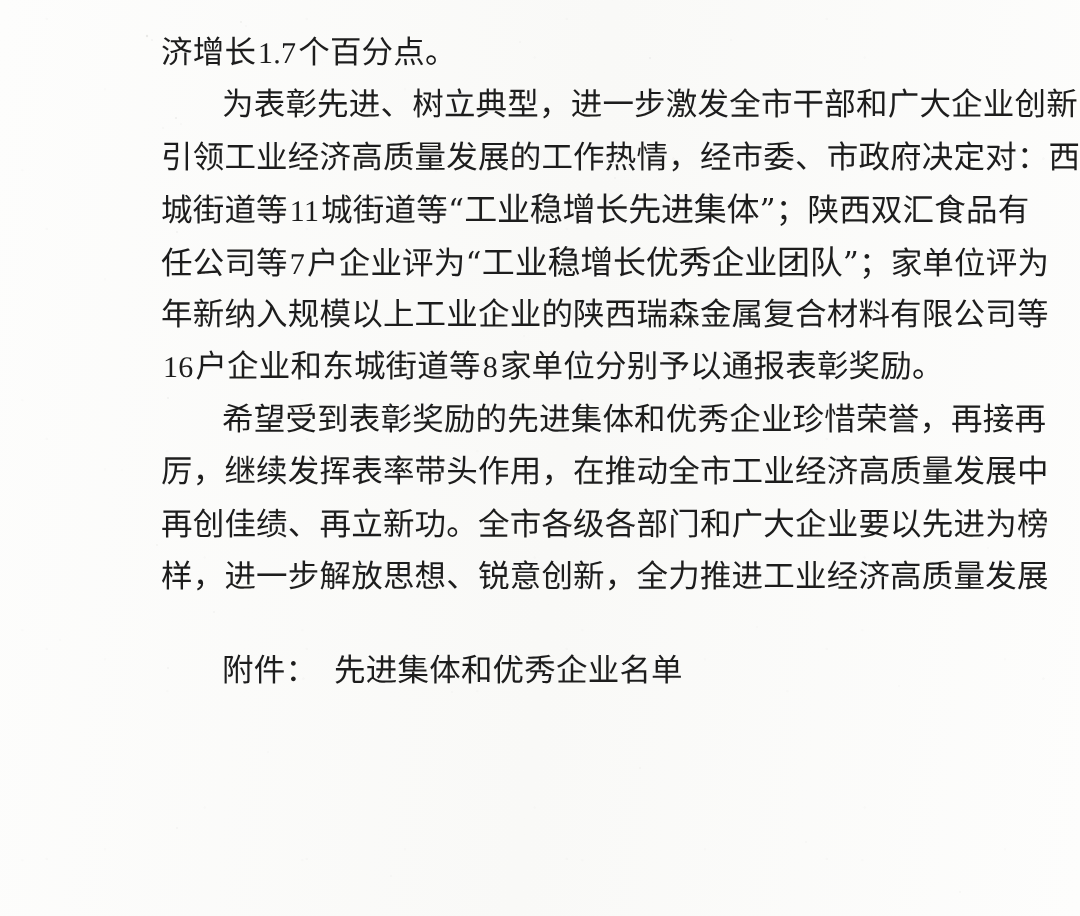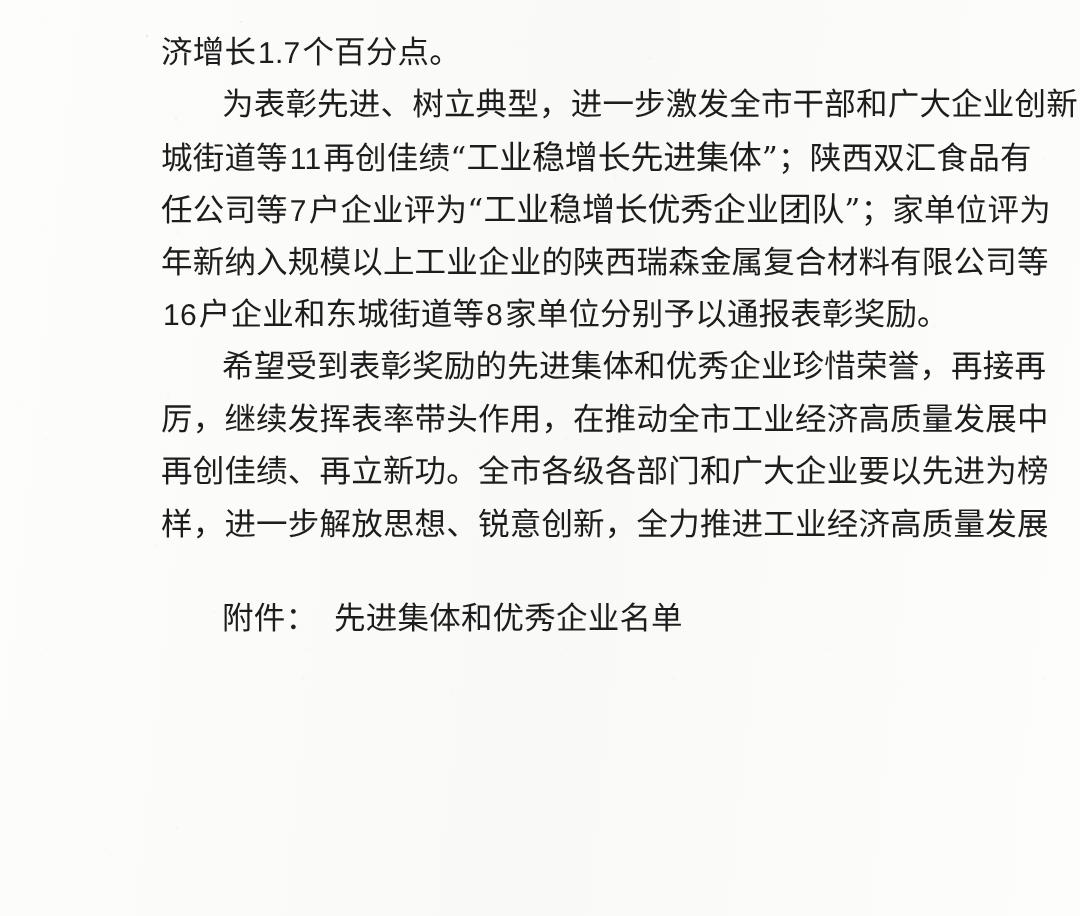--- a/index.html
+++ b/index.html
@@ -54,21 +54,21 @@
     font-size: 31.5px;
     letter-spacing: 0.2px;
     white-space: nowrap;
     color: #1d1d1d;
     text-rendering: geometricPrecision;
   }
 
   .indent { padding-left: 61px; }
 
   .num {
-    font-family: Liberation Sans, sans-serif;
+    font-family: Liberation Serif, serif;
     font-size: 30px;
     padding: 0 2px;
   }
 
   
   b.award {
     font-family: "DejaVu Sans", "Liberation Sans", sans-serif;
     font-weight: 400;
     font-size: 33px;
     letter-spacing: -0.2px;
@@ -132,23 +132,26 @@
   <div id="textblock">
 
     <div class="line">
       <span>济增长</span><span class="num">1.7</span><span>个百分点。</span>
     </div>
 
     <div class="line indent">
       <span>为表彰先进、树立典型，进一步激发全市干部和广大企业创新</span>
     </div>
 
+    <div class="line">
+      <span>引领工业经济高质量发展的工作热情，经市委、市政府决定对：西</span>
+    </div>
 
     <div class="line">
-      <span>城街道等</span><span class="num">11</span><span>再创佳绩“</span><b class="award">工业稳增长先进集体</b><span>”；陕西双汇食品有</span>
+      <span>城街道等</span><span class="num">11</span><span>城街道等“</span><b class="award">工业稳增长先进集体</b><span>”；陕西双汇食品有</span>
     </div>
 
 
     <div class="line">
       <span>任公司等</span><span class="num">7</span><span>户企业评为“</span><b class="award">工业稳增长优秀企业团队</b><span>”；家单位评为</span>
     </div>
 
 
     <div class="line">
       <span>年新纳入规模以上工业企业的陕西瑞森金属复合材料有限公司等</span>

